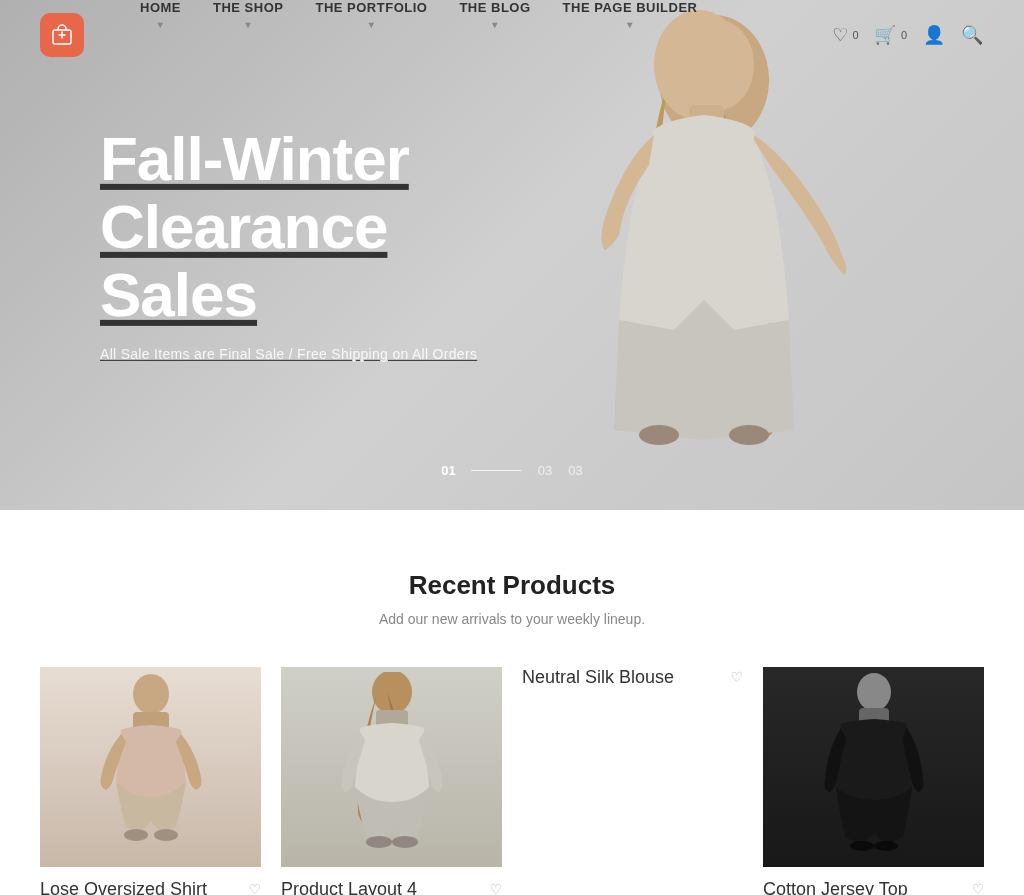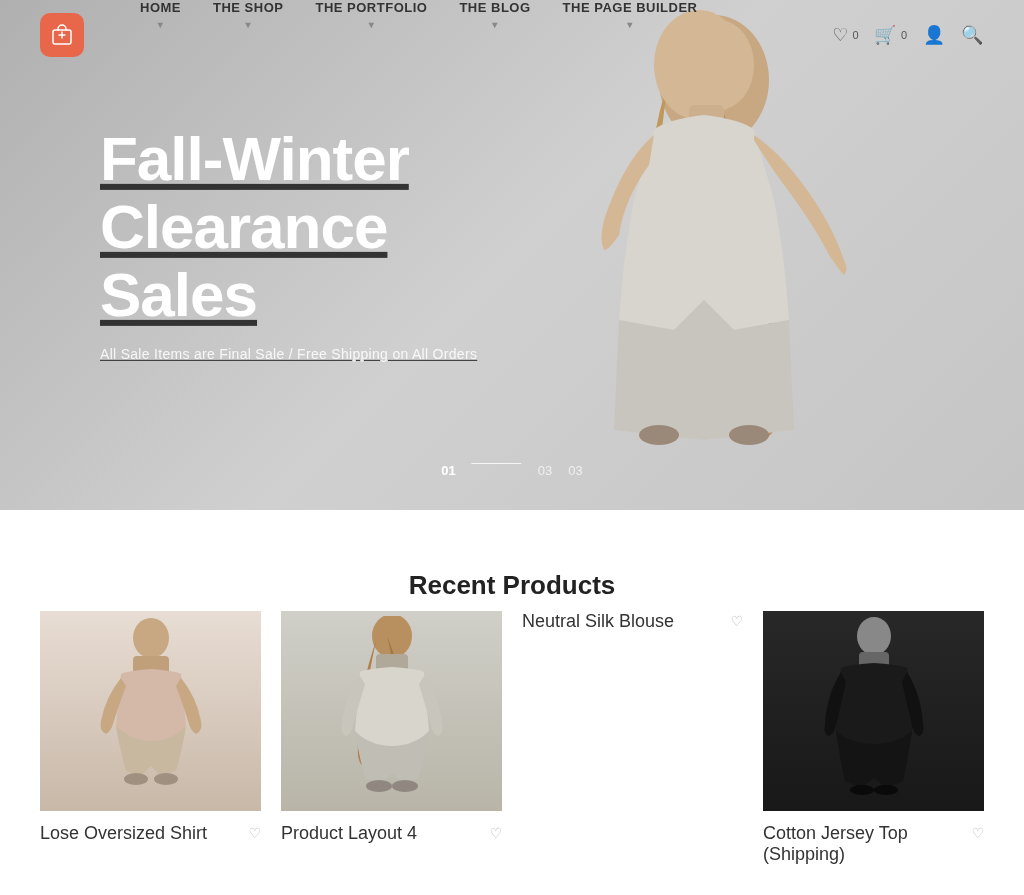--- a/index.html
+++ b/index.html
@@ -118,20 +118,21 @@
       font-size: 14px;
       color: rgba(255,255,255,0.85);
       letter-spacing: 0.3px;
     }
     .hero-nav {
       position: absolute;
       bottom: 32px;
       left: 50%;
       transform: translateX(-50%);
       display: flex;
+      align-items: center;
       gap: 16px;
       margin-top: 16px;
     }
     .hero-nav-num {
       font-size: 13px;
       color: rgba(255,255,255,0.7);
       cursor: pointer;
     }
     .hero-nav-num.active {
       color: #fff;
@@ -316,20 +317,21 @@
   <div class="hero-nav">
     <span class="hero-nav-num active">01</span>
     <div class="hero-nav-line"></div>
     <span class="hero-nav-num">03</span>
     <span class="hero-nav-num">03</span>
   </div>
 </section>
 
 <section class="products-section">
   <h2 class="section-title">Recent Products</h2>
+  <p class="section-subtitle">Add our new arrivals to your weekly lineup.</p>
 
   <div class="products-grid">
 
     <div class="product-card">
       <div class="product-image fig1">
         <div class="product-image-inner">
           <svg width="120" height="190" viewBox="0 0 120 190" xmlns="http://www.w3.org/2000/svg">
             <ellipse cx="60" cy="22" rx="18" ry="20" fill="#c8a882"></ellipse>
             <rect x="42" y="40" width="36" height="18" rx="4" fill="#c0a07a"></rect>
             <path d="M30 58 Q35 55 60 53 Q85 55 90 58 L95 110 Q90 130 60 135 Q30 130 25 110 Z" fill="#d4b8a8"></path>

